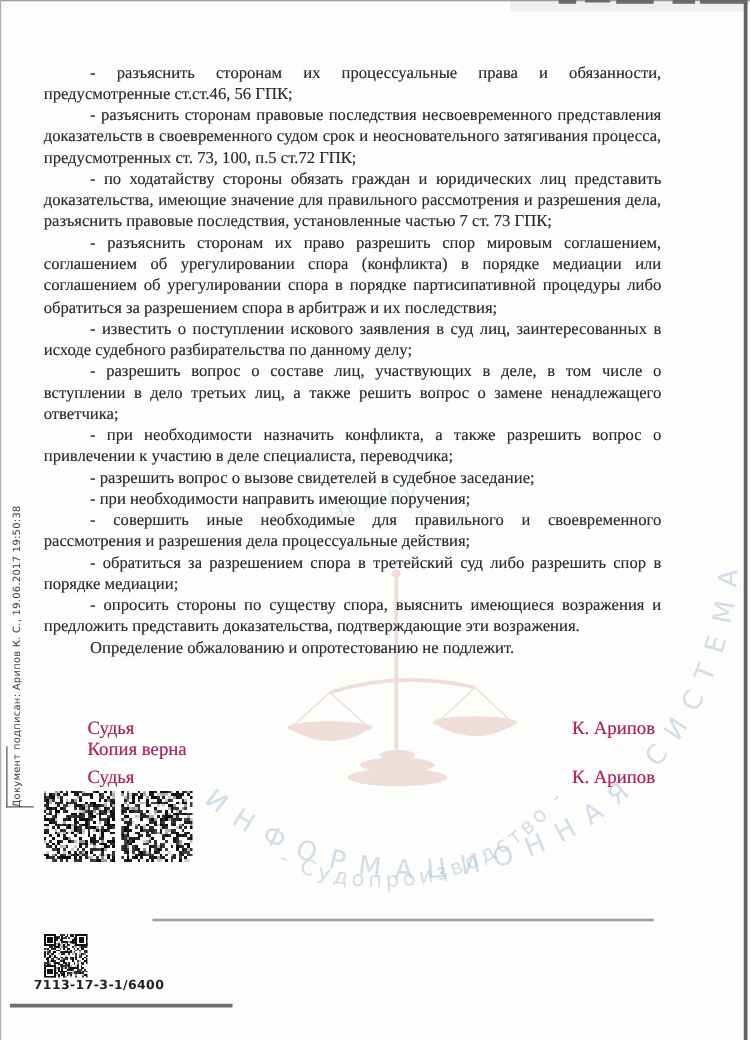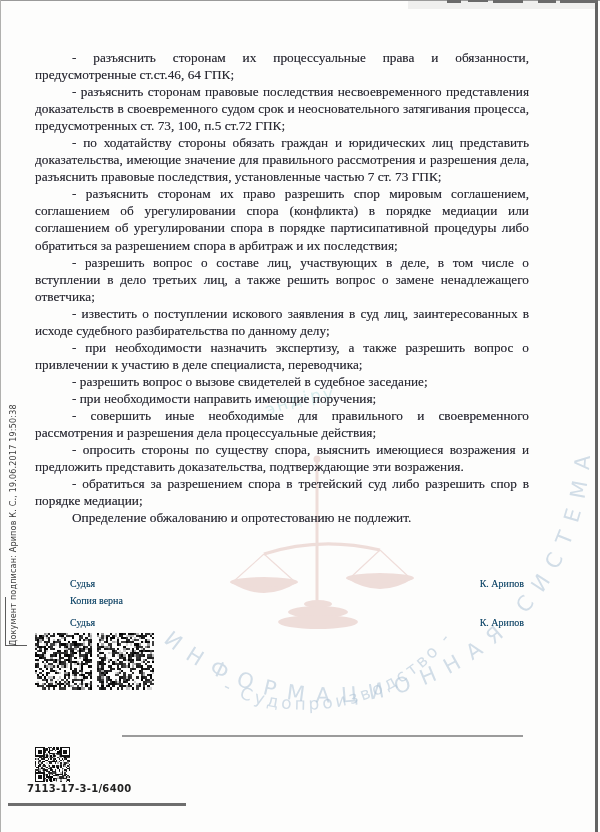--- a/index.html
+++ b/index.html
@@ -19,21 +19,21 @@
   .doc-text{
     position:absolute;left:35px;top:49px;width:494px;z-index:1;
     font-size:13.3px;line-height:17.05px;color:#2c2c34;
     text-align:justify;
     text-shadow:0 0 .4px rgba(45,45,65,.55);
   }
   .doc-text p{margin:0;text-indent:37px;}
 
   
   .sig-block{position:absolute;left:35px;top:575px;width:494px;z-index:1;
-    font-size:10px;color:#0c4a6e;text-shadow:0 0 .4px rgba(45,45,65,.5);}
+    font-size:15px;color:#be185d;text-shadow:0 0 .4px rgba(45,45,65,.5);}
   .sig-row{display:flex;justify-content:space-between;line-height:17px;}
   .sig-row .lbl{padding-left:35px;}
   .sig-row .nm{padding-right:5px;}
   .sig-copy{padding-left:35px;line-height:17px;}
   .sig-row2{margin-top:5px;}
 
   
   .stamp1{position:absolute;left:35px;top:632px;z-index:2;}
   .stamp2{position:absolute;left:97px;top:632px;z-index:2;}
   .qr{position:absolute;left:35px;top:747px;z-index:2;}
@@ -102,32 +102,32 @@
   <div class="edge-top"></div>
   <div class="edge-left"></div>
   <div class="edge-right"></div>
   <div class="artifact" style="left:447px;top:0;width:14px;height:3px"></div>
   <div class="artifact" style="left:468px;top:0;width:20px;height:2px"></div>
   <div class="artifact" style="left:493px;top:0;width:30px;height:3px"></div>
   <div class="artifact" style="left:538px;top:0;width:18px;height:2.5px"></div>
   <div class="artifact" style="left:560px;top:0;width:38px;height:3px"></div>
 
   <div class="doc-text">
-    <p>- разъяснить сторонам их процессуальные права и обязанности, предусмотренные ст.ст.46, 64 ГПК;</p>
+    <p>- разъяснить сторонам их процессуальные права и обязанности, предусмотренные ст.ст.46, 56 ГПК;</p>
     <p>- разъяснить сторонам правовые последствия несвоевременного представления доказательств в своевременного судом срок и неосновательного затягивания процесса, предусмотренных ст. 73, 100, п.5 ст.72 ГПК;</p>
     <p>- по ходатайству стороны обязать граждан и юридических лиц представить доказательства, имеющие значение для правильного рассмотрения и разрешения дела, разъяснить правовые последствия, установленные частью 7 ст. 73 ГПК;</p>
     <p>- разъяснить сторонам их право разрешить спор мировым соглашением, соглашением об урегулировании спора (конфликта) в порядке медиации или соглашением об урегулировании спора в порядке партисипативной процедуры либо обратиться за разрешением спора в арбитраж и их последствия;</p>
+    <p>- известить о поступлении искового заявления в суд лиц, заинтересованных в исходе судебного разбирательства по данному делу;</p>
     <p>- разрешить вопрос о составе лиц, участвующих в деле, в том числе о вступлении в дело третьих лиц, а также решить вопрос о замене ненадлежащего ответчика;</p>
-    <p>- известить о поступлении искового заявления в суд лиц, заинтересованных в исходе судебного разбирательства по данному делу;</p>
-    <p>- при необходимости назначить экспертизу, а также разрешить вопрос о привлечении к участию в деле специалиста, переводчика;</p>
+    <p>- при необходимости назначить конфликта, а также разрешить вопрос о привлечении к участию в деле специалиста, переводчика;</p>
     <p>- разрешить вопрос о вызове свидетелей в судебное заседание;</p>
     <p>- при необходимости направить имеющие поручения;</p>
     <p>- совершить иные необходимые для правильного и своевременного рассмотрения и разрешения дела процессуальные действия;</p>
+    <p>- обратиться за разрешением спора в третейский суд либо разрешить спор в порядке медиации;</p>
     <p>- опросить стороны по существу спора, выяснить имеющиеся возражения и предложить представить доказательства, подтверждающие эти возражения.</p>
-    <p>- обратиться за разрешением спора в третейский суд либо разрешить спор в порядке медиации;</p>
     <p>Определение обжалованию и опротестованию не подлежит.</p>
   </div>
 
   <div class="sig-block">
     <div class="sig-row">
       <span class="lbl">Судья</span>
       <span class="nm">К. Арипов</span>
     </div>
     <div class="sig-copy">Копия верна</div>
     <div class="sig-row sig-row2">

